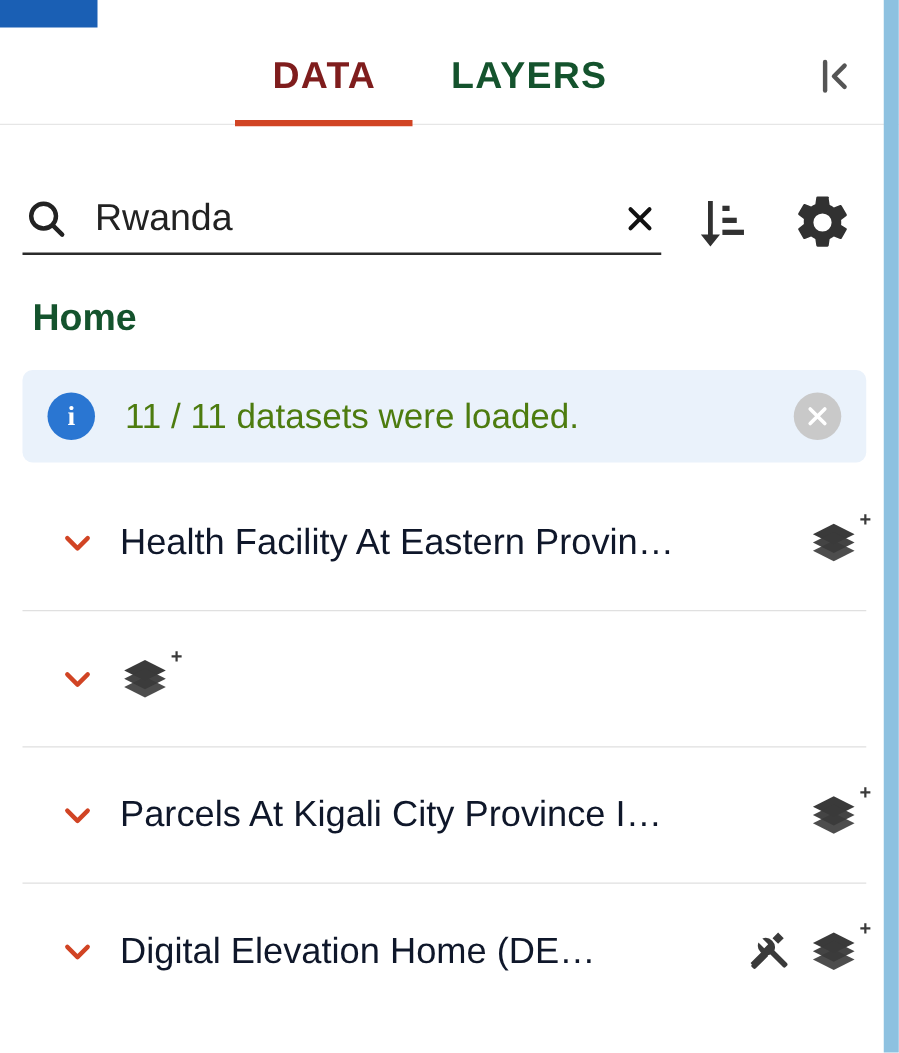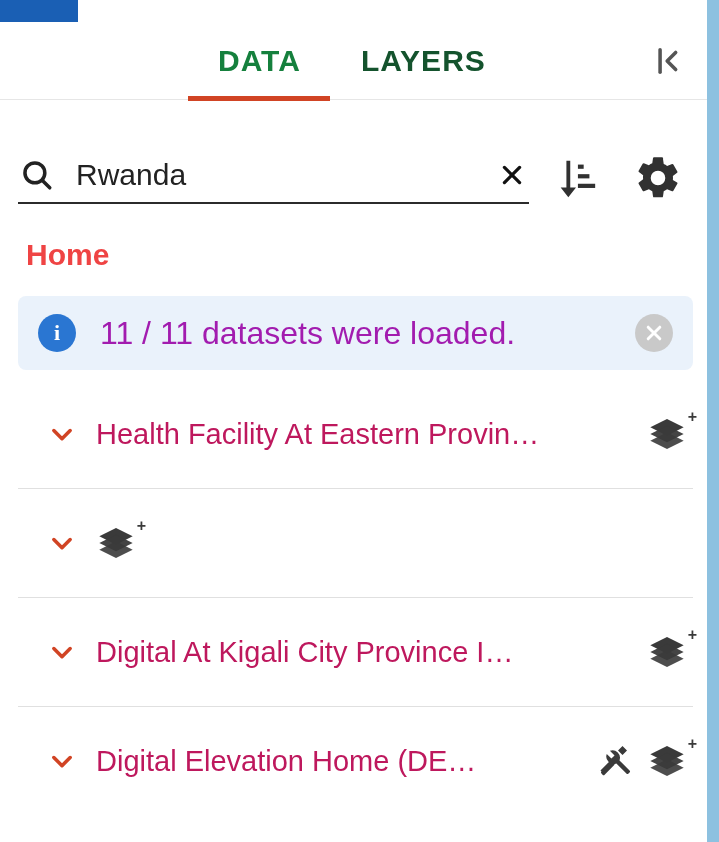--- a/index.html
+++ b/index.html
@@ -2,38 +2,38 @@
 <html><head>
 <meta charset="utf-8">
 <style>
   * { box-sizing: border-box; margin: 0; padding: 0; }
   html, body { width: 719px; height: 842px; font-family: -apple-system, BlinkMacSystemFont, "Segoe UI", Helvetica, Arial, sans-serif; background: #fff; color: #222; overflow: hidden; }
   .root { display: flex; flex-direction: column; height: 100%; }
   .topbar { display: flex; align-items: flex-start; }
   .logo-stub { width: 78px; height: 22px; background: #1a5fb4; }
   .tabs-row { display: flex; align-items: center; height: 78px; border-bottom: 1px solid #e6e6e6; position: relative; }
   .tab { font-size: 30px; font-weight: 600; letter-spacing: 1px; cursor: pointer; padding: 0 30px; height: 100%; display: flex; align-items: center; color: #14532d; }
-  .tab.active { color: #15803d; }
+  .tab.active { color: #7f1d1d; }
   .tab-underline { position: absolute; bottom: -2px; height: 5px; background: #d14424; }
   .collapse-btn { margin-left: auto; margin-right: 26px; color: #555; cursor: pointer; padding: 6px; }
   .content { padding: 18px 26px 0 18px; display: flex; flex-direction: column; flex: 1; overflow: hidden; }
   .search-row { display: flex; align-items: center; gap: 10px; margin-top: 34px; }
   .search-box { display: flex; align-items: center; flex: 1; border-bottom: 2px solid #2b2b2b; padding: 6px 4px 10px 2px; }
   .search-box input { border: none; outline: none; font-size: 30px; flex: 1; padding-left: 22px; color: #222; }
   .icon-btn { cursor: pointer; color: #313131; display: inline-flex; align-items: center; justify-content: center; }
-  .breadcrumb { margin-top: 34px; font-size: 30px; font-weight: 700; color: #ef4444; padding-left: 8px; }
+  .breadcrumb { margin-top: 34px; font-size: 30px; font-weight: 700; color: #14532d; padding-left: 8px; }
   .info-banner { margin-top: 24px; background: #eaf2fb; border-radius: 8px; padding: 18px 20px; display: flex; align-items: center; gap: 24px; }
   .info-circle { width: 38px; height: 38px; border-radius: 50%; background: #2a76d2; color: #fff; display: flex; align-items: center; justify-content: center; font-weight: 700; font-family: Georgia, serif; font-size: 22px; }
-  .info-text { color: #a21caf; font-size: 32px; flex: 1; }
+  .info-text { color: #4d7c0f; font-size: 28px; flex: 1; }
   .close-circle { width: 38px; height: 38px; border-radius: 50%; background: #c9c9c9; color: #fff; display: flex; align-items: center; justify-content: center; cursor: pointer; }
   .list { margin-top: 10px; display: flex; flex-direction: column; }
   .row { display: flex; align-items: center; gap: 20px; padding: 34px 6px 34px 30px; border-bottom: 1px solid #e0e0e0; }
   .row:last-child { border-bottom: none; }
   .chevron { color: #d14424; cursor: pointer; flex-shrink: 0; }
-  .row-title { font-size: 29px; color: #be185d; flex: 1; white-space: nowrap; overflow: hidden; text-overflow: ellipsis; }
+  .row-title { font-size: 29px; color: #0f172a; flex: 1; white-space: nowrap; overflow: hidden; text-overflow: ellipsis; }
   .row-actions { display: flex; align-items: center; gap: 14px; color: #3a3a3a; }
   .layers-add { position: relative; cursor: pointer; }
   .plus-badge { position: absolute; top: -6px; right: -10px; font-size: 16px; font-weight: 700; color: #3a3a3a; }
   .right-rail { position: absolute; right: 0; top: 0; width: 12px; height: 100%; background: #8dc1e0; }
   svg { display: block; }
 </style>
 </head>
 <body>
 <div class="root">
 
@@ -134,21 +134,21 @@
               <span class="plus-badge">+</span>
             </span>
           </div>
         </div>
         <div class="row">
           <span class="chevron">
             <svg width="28" height="28" viewBox="0 0 24 24" fill="none" stroke="#d14424" stroke-width="3" stroke-linecap="round" stroke-linejoin="round">
               <polyline points="5 9 12 16 19 9"></polyline>
             </svg>
           </span>
-          <div class="row-title">Digital At Kigali City Province I…</div>
+          <div class="row-title">Parcels At Kigali City Province I…</div>
           <div class="row-actions">
             <span class="layers-add icon-btn">
               <svg width="40" height="40" viewBox="0 0 24 24" fill="#3a3a3a">
                 <polygon points="12,3 22,8 12,13 2,8"></polygon>
                 <polygon points="12,11 22,16 12,21 2,16" opacity="0.9"></polygon>
                 <polygon points="12,7 22,12 12,17 2,12" opacity="0.95"></polygon>
               </svg>
               <span class="plus-badge">+</span>
             </span>
           </div>

